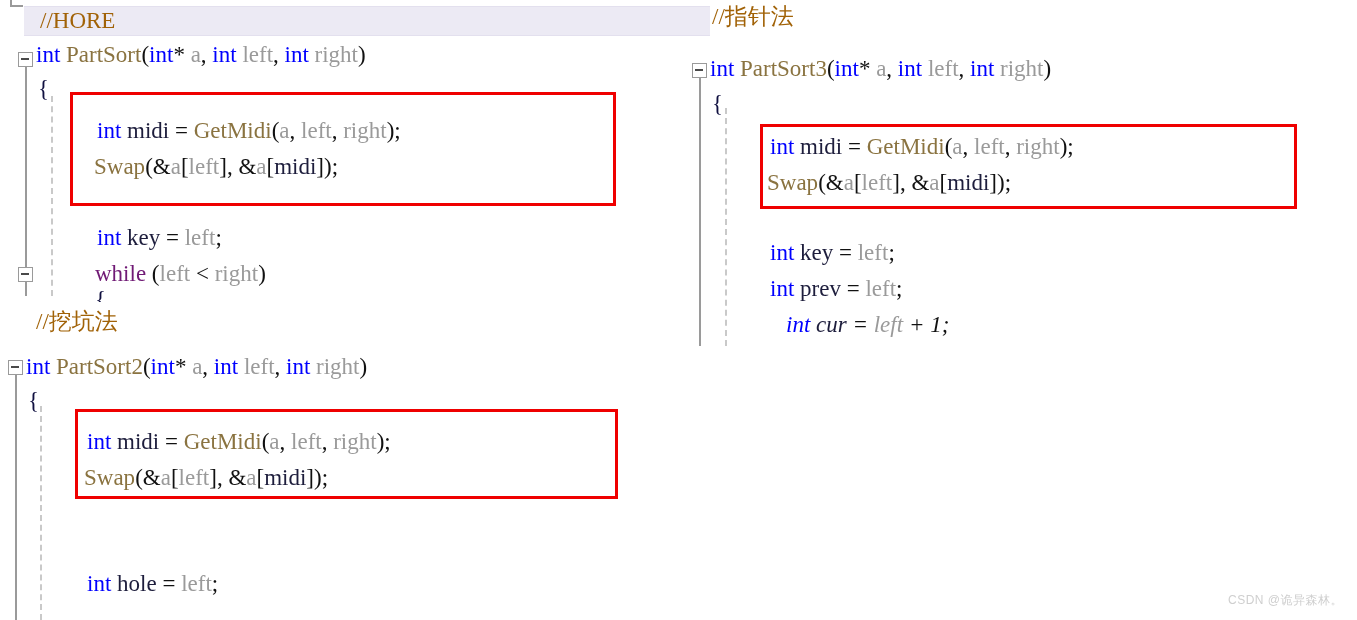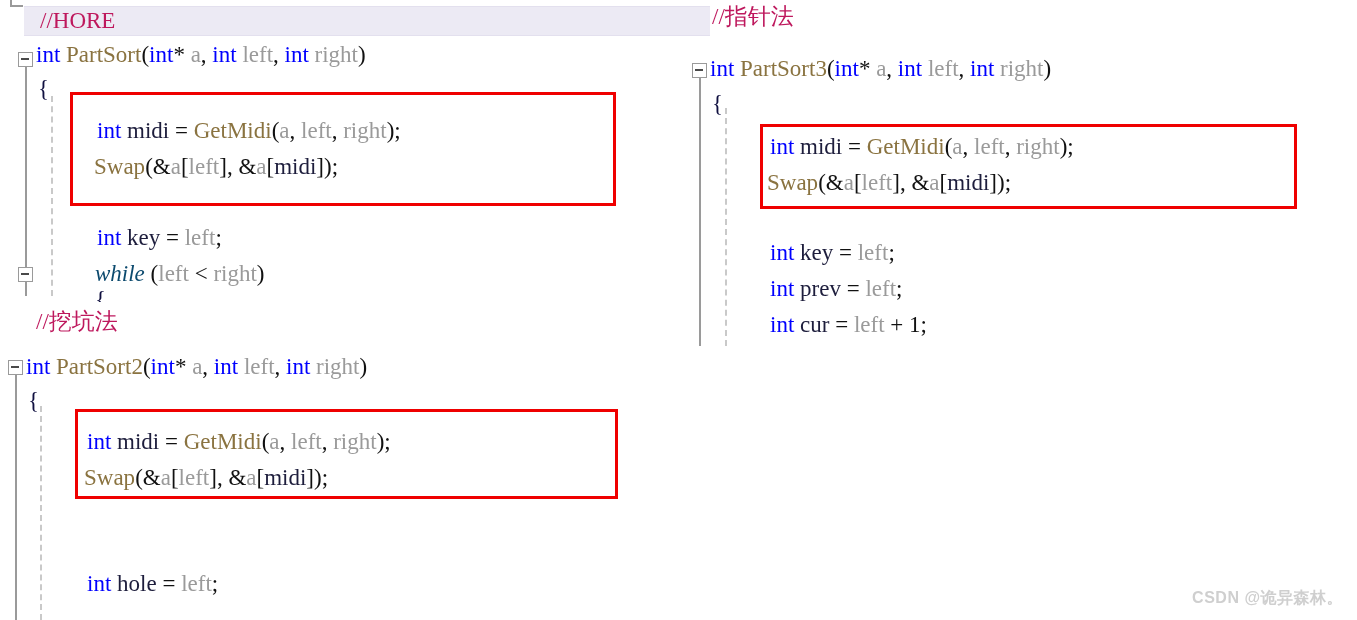--- a/index.html
+++ b/index.html
@@ -29,27 +29,27 @@
   .code-line {
     position: absolute;
     white-space: pre;
     font-size: 23px;
     line-height: 34px;
     letter-spacing: 0px;
   }
 
   
   .tk-kw      { color: #0000ff; }              
-  .tk-kw2     { color: #0c4a6e; font-style: italic; }              
+  .tk-kw2     { color: #701a75; }              
   .tk-fn      { color: #8a7340; }              
   .tk-id      { color: #9a9a9a; }              
   .tk-var     { color: #1d1d3c; }              
   .tk-punc    { color: #111111; }              
   .tk-num     { color: #111111; }
-  .tk-cmt     { color: #be185d; }              
+  .tk-cmt     { color: #a16207; }              
   .tk-brace   { color: #101040; }
 
   
   .hl-band {
     position: absolute;
     background: #eceaf4;
     border-top: 1px solid #e3e0ee;
     border-bottom: 1px solid #e3e0ee;
   }
 
@@ -97,24 +97,23 @@
     pointer-events: none;
   }
 
   
   .watermark {
     position: absolute;
     right: 14px;
     bottom: 11px;
     color: #cfcfcf;
     font-family: "Liberation Sans", sans-serif;
-    font-size: 16px;
+    font-size: 12px;
     letter-spacing: 0.5px;
     white-space: nowrap;
-    font-weight: bold;
   }
 
   
   .top-stub {
     position: absolute;
     left: 10px;
     top: 0px;
     width: 13px;
     height: 7px;
     border-left: 2px solid #9a9a9a;
@@ -175,20 +174,20 @@
   <div class="fold-line" style="left:8.5px; top:78px; height:268px;"></div>
   <div class="guide" style="left:35px; top:108px; height:238px;"></div>
 
   <div class="code-line" style="left:22px;  top:0;"><span class="tk-cmt">//指针法</span></div>
   <div class="code-line" style="left:20px;  top:52px;"><span class="tk-kw">int</span><span class="tk-punc"> </span><span class="tk-fn">PartSort3</span><span class="tk-punc">(</span><span class="tk-kw">int</span><span class="tk-punc">*</span><span class="tk-punc"> </span><span class="tk-id">a</span><span class="tk-punc">, </span><span class="tk-kw">int</span><span class="tk-punc"> </span><span class="tk-id">left</span><span class="tk-punc">, </span><span class="tk-kw">int</span><span class="tk-punc"> </span><span class="tk-id">right</span><span class="tk-punc">)</span></div>
   <div class="code-line" style="left:22px;  top:87px;"><span class="tk-brace">{</span></div>
   <div class="code-line" style="left:80px;  top:130px;"><span class="tk-kw">int</span><span class="tk-punc"> </span><span class="tk-var">midi</span><span class="tk-punc"> = </span><span class="tk-fn">GetMidi</span><span class="tk-punc">(</span><span class="tk-id">a</span><span class="tk-punc">, </span><span class="tk-id">left</span><span class="tk-punc">, </span><span class="tk-id">right</span><span class="tk-punc">);</span></div>
   <div class="code-line" style="left:77px;  top:166px;"><span class="tk-fn">Swap</span><span class="tk-punc">(&amp;</span><span class="tk-id">a</span><span class="tk-punc">[</span><span class="tk-id">left</span><span class="tk-punc">], &amp;</span><span class="tk-id">a</span><span class="tk-punc">[</span><span class="tk-var">midi</span><span class="tk-punc">]);</span></div>
   <div class="code-line" style="left:80px;  top:236px;"><span class="tk-kw">int</span><span class="tk-punc"> </span><span class="tk-var">key</span><span class="tk-punc"> = </span><span class="tk-id">left</span><span class="tk-punc">;</span></div>
   <div class="code-line" style="left:80px;  top:272px;"><span class="tk-kw">int</span><span class="tk-punc"> </span><span class="tk-var">prev</span><span class="tk-punc"> = </span><span class="tk-id">left</span><span class="tk-punc">;</span></div>
-  <div class="code-line" style="left:80px;  top:308px;"><span class="tk-kw">int</span><span class="tk-punc"> </span><span class="tk-var">cur</span><span class="tk-punc"> = </span><span class="tk-id">left</span><span class="tk-punc"> + </span><span class="tk-num">1</span><span class="tk-punc">;</span></div>
+  <div class="code-line" style="left:96px;  top:308px;font-style:italic;"><span class="tk-kw">int</span><span class="tk-punc"> </span><span class="tk-var">cur</span><span class="tk-punc"> = </span><span class="tk-id">left</span><span class="tk-punc"> + </span><span class="tk-num">1</span><span class="tk-punc">;</span></div>
 </div>
 
 <div class="redbox" id="annot-0" style="left: 70px; top: 92px; width: 546px; height: 114px; border-color: rgb(239, 0, 0);"></div>
 <div class="redbox" id="annot-1" style="left: 75px; top: 409px; width: 543px; height: 90px; border-color: rgb(239, 0, 0);"></div>
 <div class="redbox" id="annot-2" style="left: 760px; top: 124px; width: 537px; height: 85px; border-color: rgb(239, 0, 0);"></div>
 
 <div class="watermark">CSDN @诡异森林。</div>
 
 </body></html>

